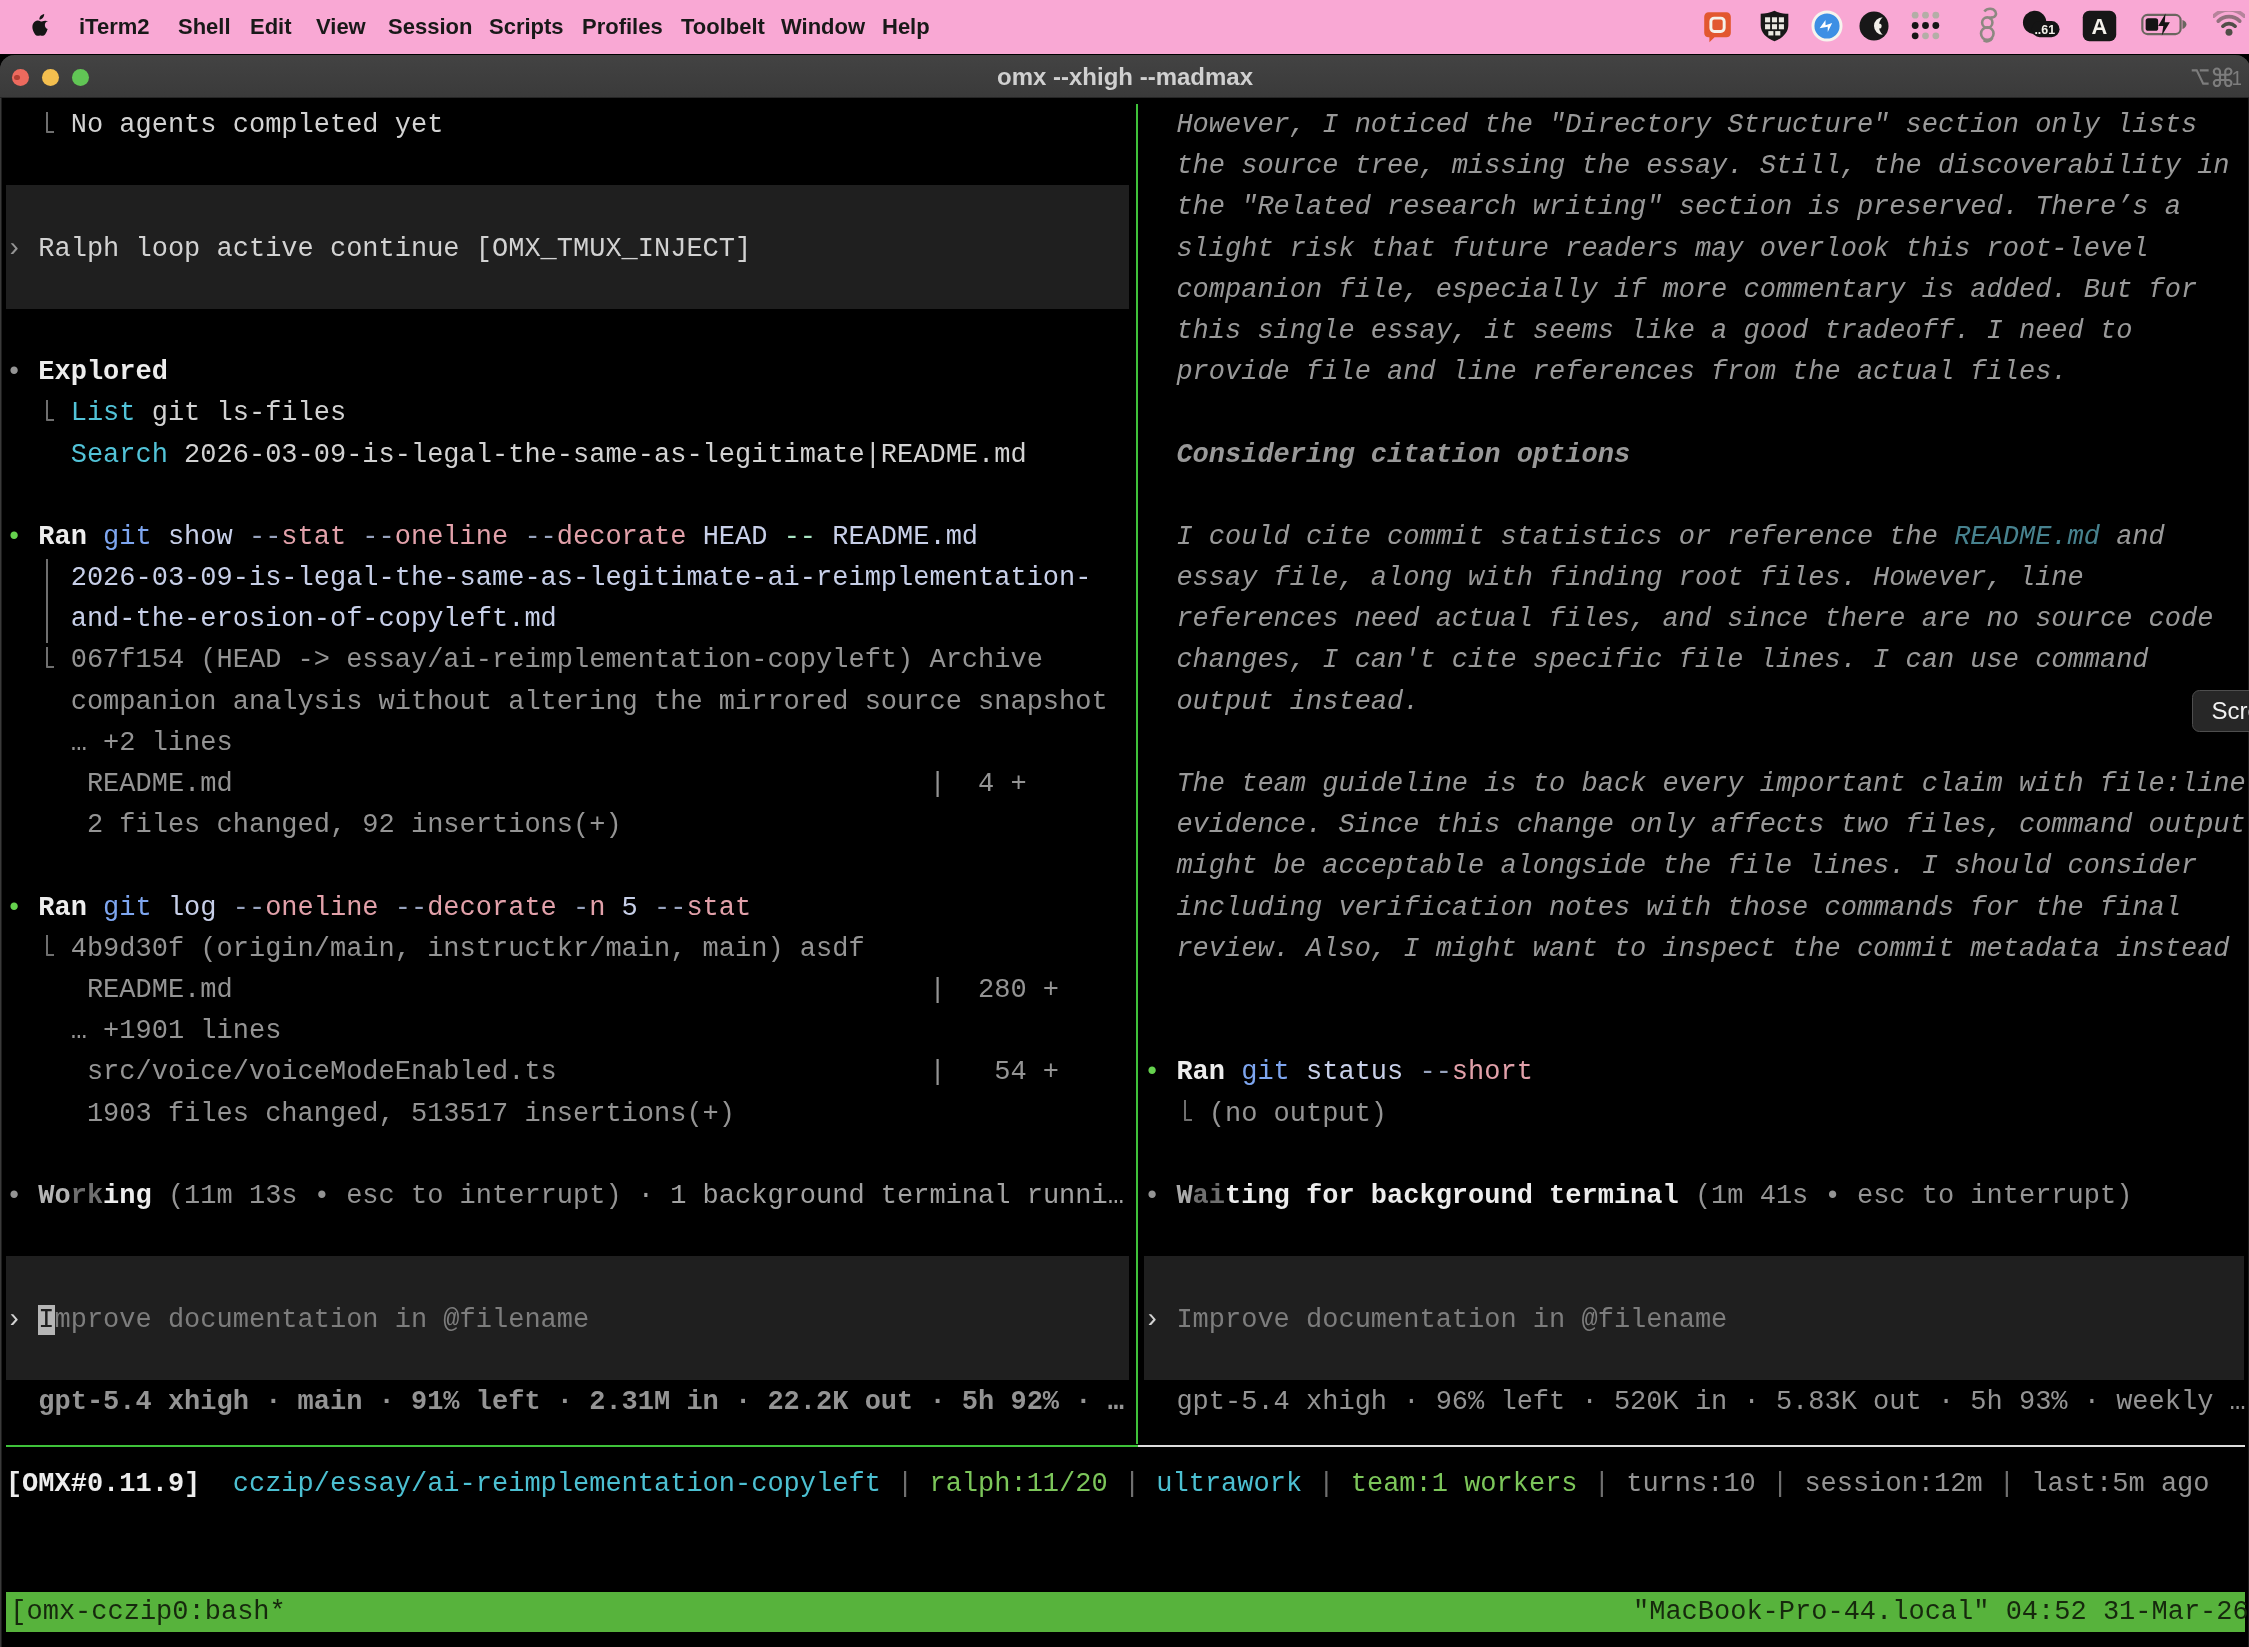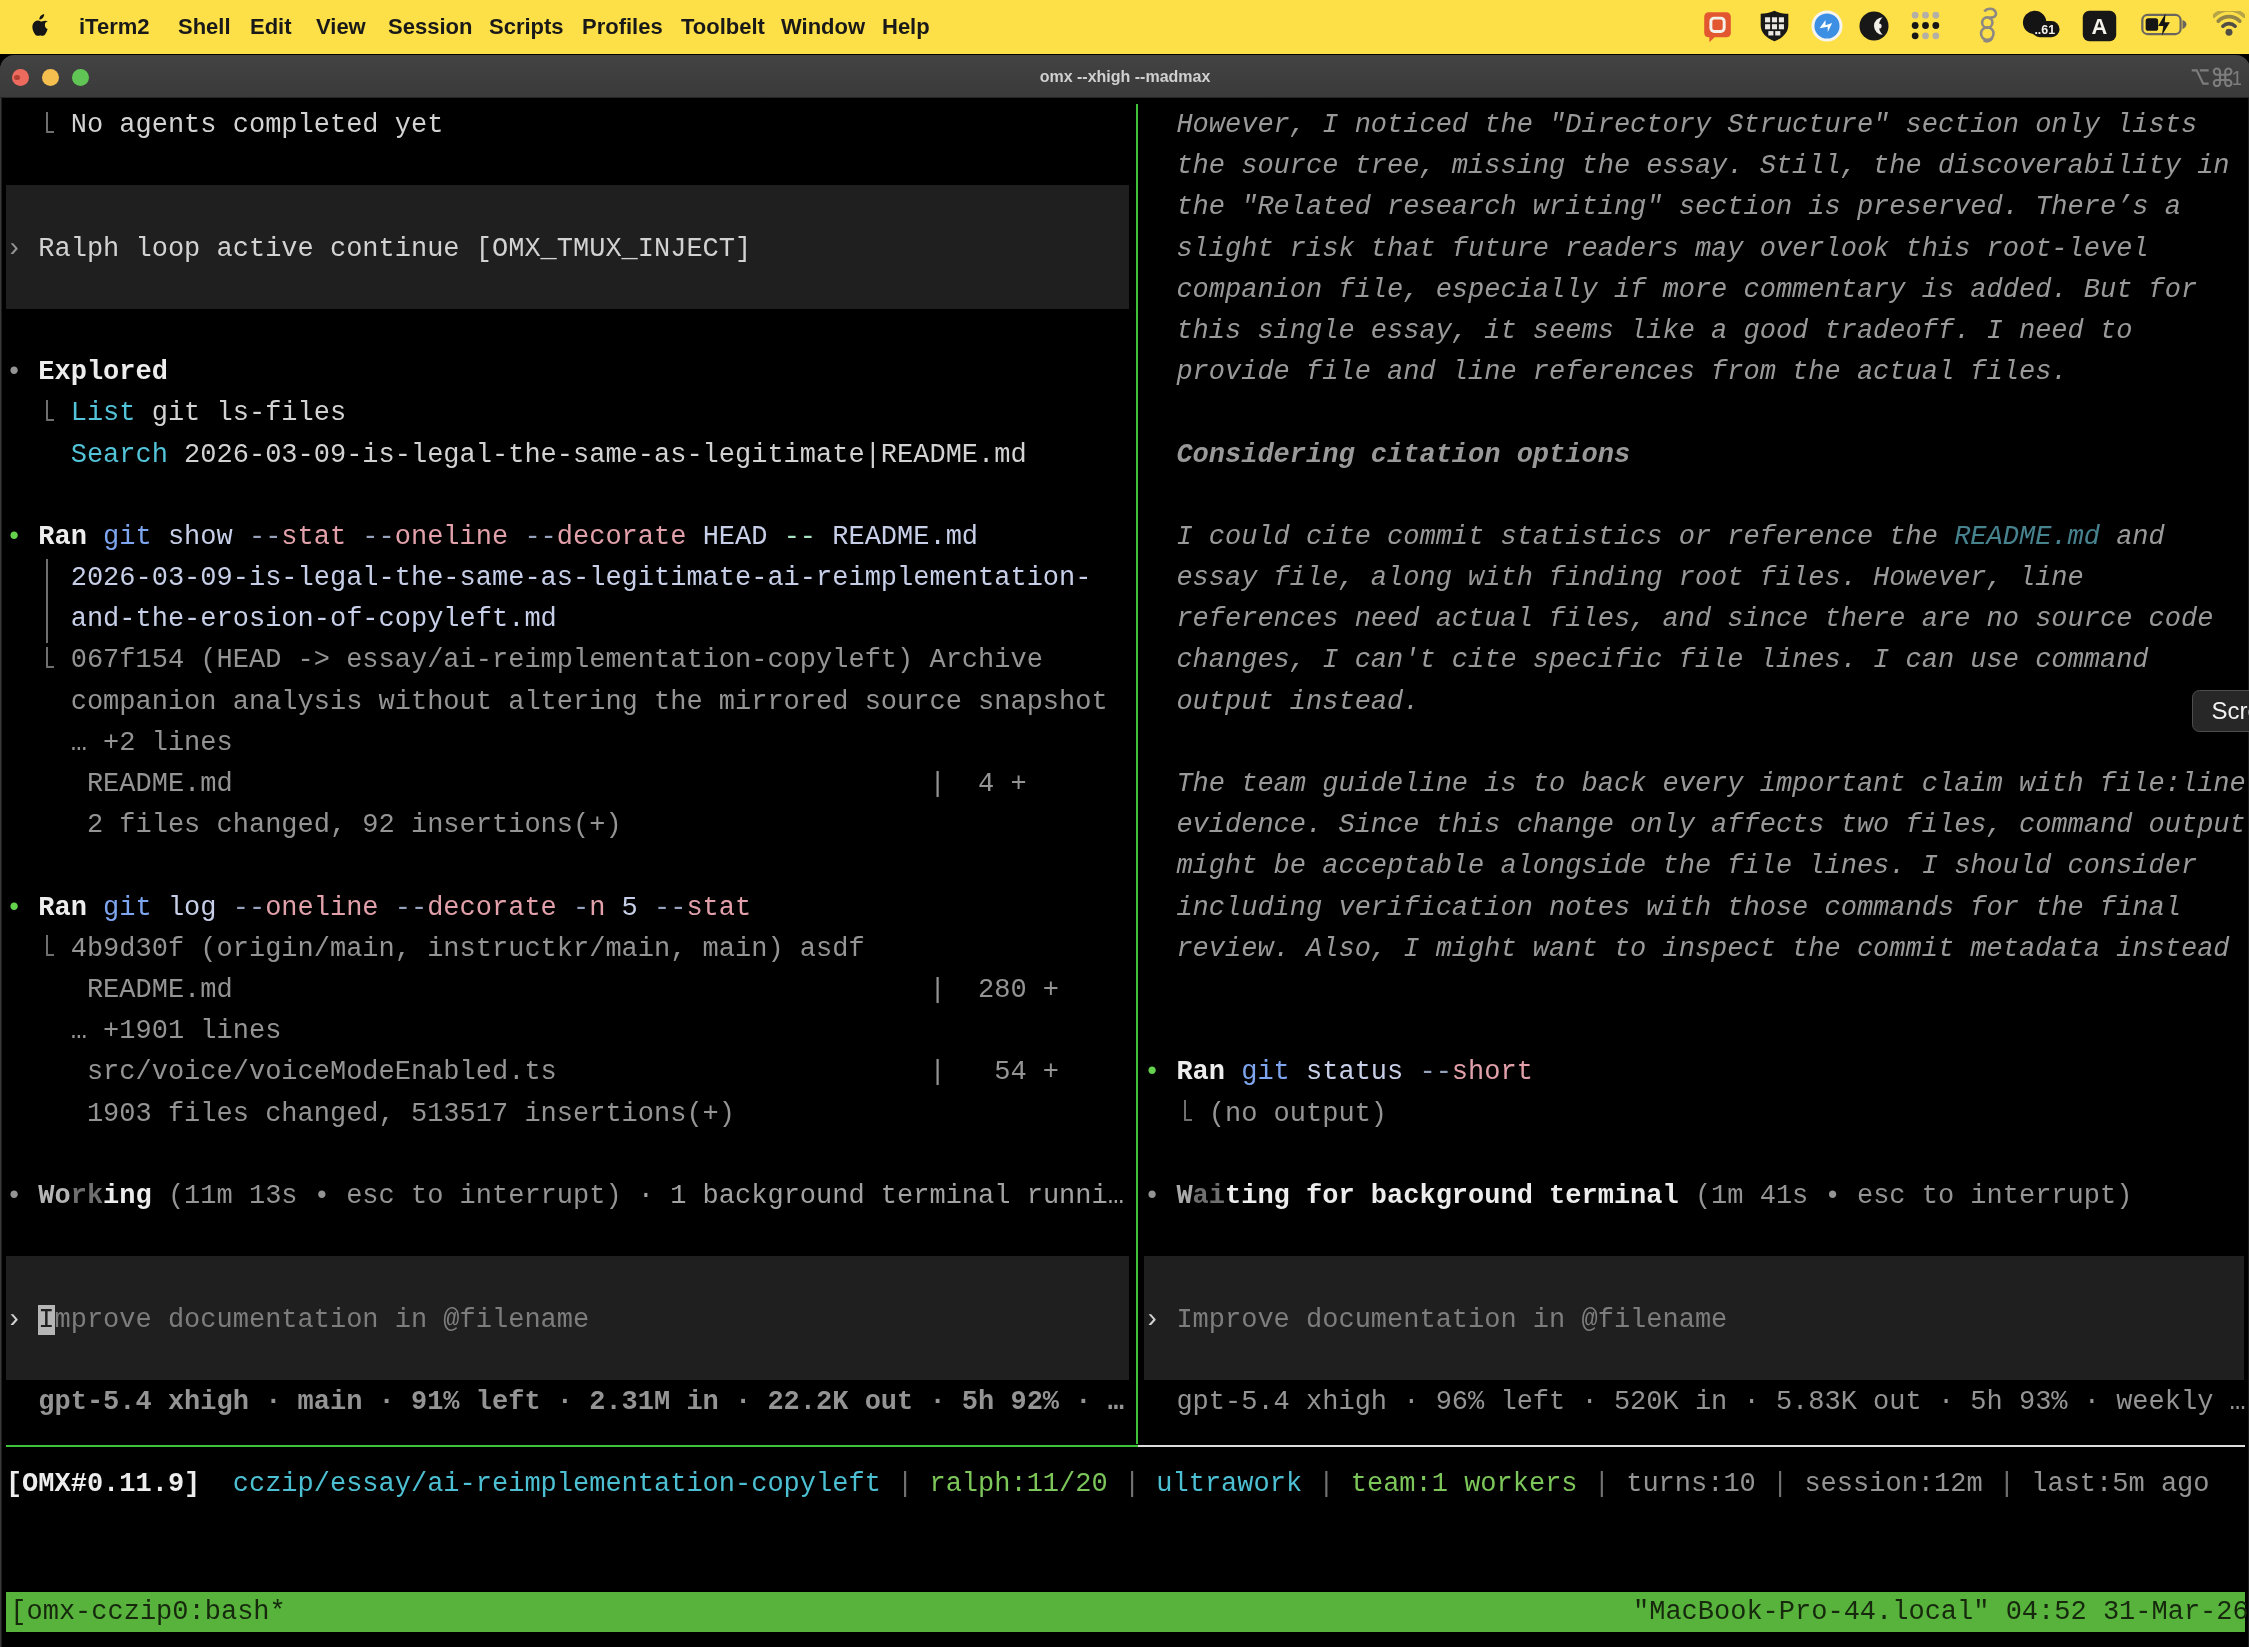--- a/index.html
+++ b/index.html
@@ -1,18 +1,18 @@
 <!DOCTYPE html>
 <html style="font-size:11.8px"><head>
 <meta charset="utf-8">
 <style>
   * { margin:0; padding:0; box-sizing:border-box; }
   html,body { width:2250px; height:1648px; overflow:hidden; background:#000; }
   body { position:relative; font-family:"Liberation Mono", monospace; }
-  #menubar { position:absolute; left:0; top:0; width:2250px; height:54px; background:#fde047; }
+  #menubar { position:absolute; left:0; top:0; width:2250px; height:54px; background:#f9a8d4; }
   .mi { position:absolute; top:0; height:54px; line-height:54px; font-family:"Liberation Sans",sans-serif; font-size:22px; color:#191919;font-weight:bold; }
   #window { position:absolute; left:0; top:55px; width:2250px; height:1593px; background:#000; border-radius:14.8px 14.8px 0 0; overflow:hidden; box-shadow: inset 1.5px 0 0 #3a3a3a, inset -1.5px 0 0 #3a3a3a; }
   #titlebar { position:absolute; left:0; top:0; width:2250px; height:43px; background:linear-gradient(#434343,#3a3a3a); border-bottom:0.7px solid #262626; }
   .tl { position:absolute; top:14px; width:17px; height:17px; border-radius:50%; }
   #term { position:absolute; left:0; top:-11.8px; width:2250px; height:1659px; }
   pre { position:absolute; font-family:"Liberation Mono",monospace; font-size:27px; line-height:41px; height:41px; letter-spacing:0; }
   pre.L { left:5.9px; }
   pre.R { left:1144px; }
   .it { font-style:italic; color:#999999; }
   .b { font-weight:bold; }
@@ -126,21 +126,21 @@
     <path d="M7.2 13.6 a21 21 0 0 1 29.6 0" stroke="#504d47" stroke-width="5" fill="none" stroke-linecap="round" opacity=".62"></path>
     <path d="M1 6.8 a30 30 0 0 1 42 0" stroke="#504d47" stroke-width="5" fill="none" stroke-linecap="round" opacity=".4"></path>
   </svg>
 </div>
 <div id="window">
   <div id="titlebar">
     <div class="tl" style="left:11.8px;background:#ed6a5e;"></div>
     <div class="tl" style="left:42px;background:#f4bf4f;"></div>
     <div class="tl" style="left:72px;background:#61c555;"></div>
     <div style="position:absolute;left:14.4px;top:19.6px;width:5.9px;height:5.9px;border-radius:50%;background:#b23f33;"></div>
-    <div style="position:absolute;left:0;top:0;width:2250px;height:43px;text-align:center;line-height:43px;font-family:'Liberation Sans',sans-serif;font-size:16px;font-weight:bold;color:#d0d0d0;">omx --xhigh --madmax</div>
+    <div style="position:absolute;left:0;top:0;width:2250px;height:43px;text-align:center;line-height:43px;font-family:'Liberation Sans',sans-serif;font-size:24px;font-weight:bold;color:#d0d0d0;">omx --xhigh --madmax</div>
     <svg style="position:absolute;left:2191px;top:11.8px;" width="50" height="20.7" viewBox="0 0 68 28">
       <g stroke="#7d7d7d" stroke-width="2.9" fill="none">
         <path d="M1 4.5 H7.8 L16.6 22.5 H24 M12 4.5 H24"></path>
         <path d="M39.4 10.4 V6.2 A4.2 4.2 0 1 0 35.2 10.4 H39.4 M46.6 10.4 V6.2 A4.2 4.2 0 1 1 50.8 10.4 H46.6 M46.6 17.6 V21.8 A4.2 4.2 0 1 0 50.8 17.6 H46.6 M39.4 17.6 V21.8 A4.2 4.2 0 1 1 35.2 17.6 H39.4 M39.4 10.4 H46.6 V17.6 H39.4 Z"></path>
       </g>
       <text x="55" y="24" font-family="Liberation Sans, sans-serif" font-size="27" fill="#7d7d7d">1</text>
     </svg>
   </div>
   <div id="term">
 

